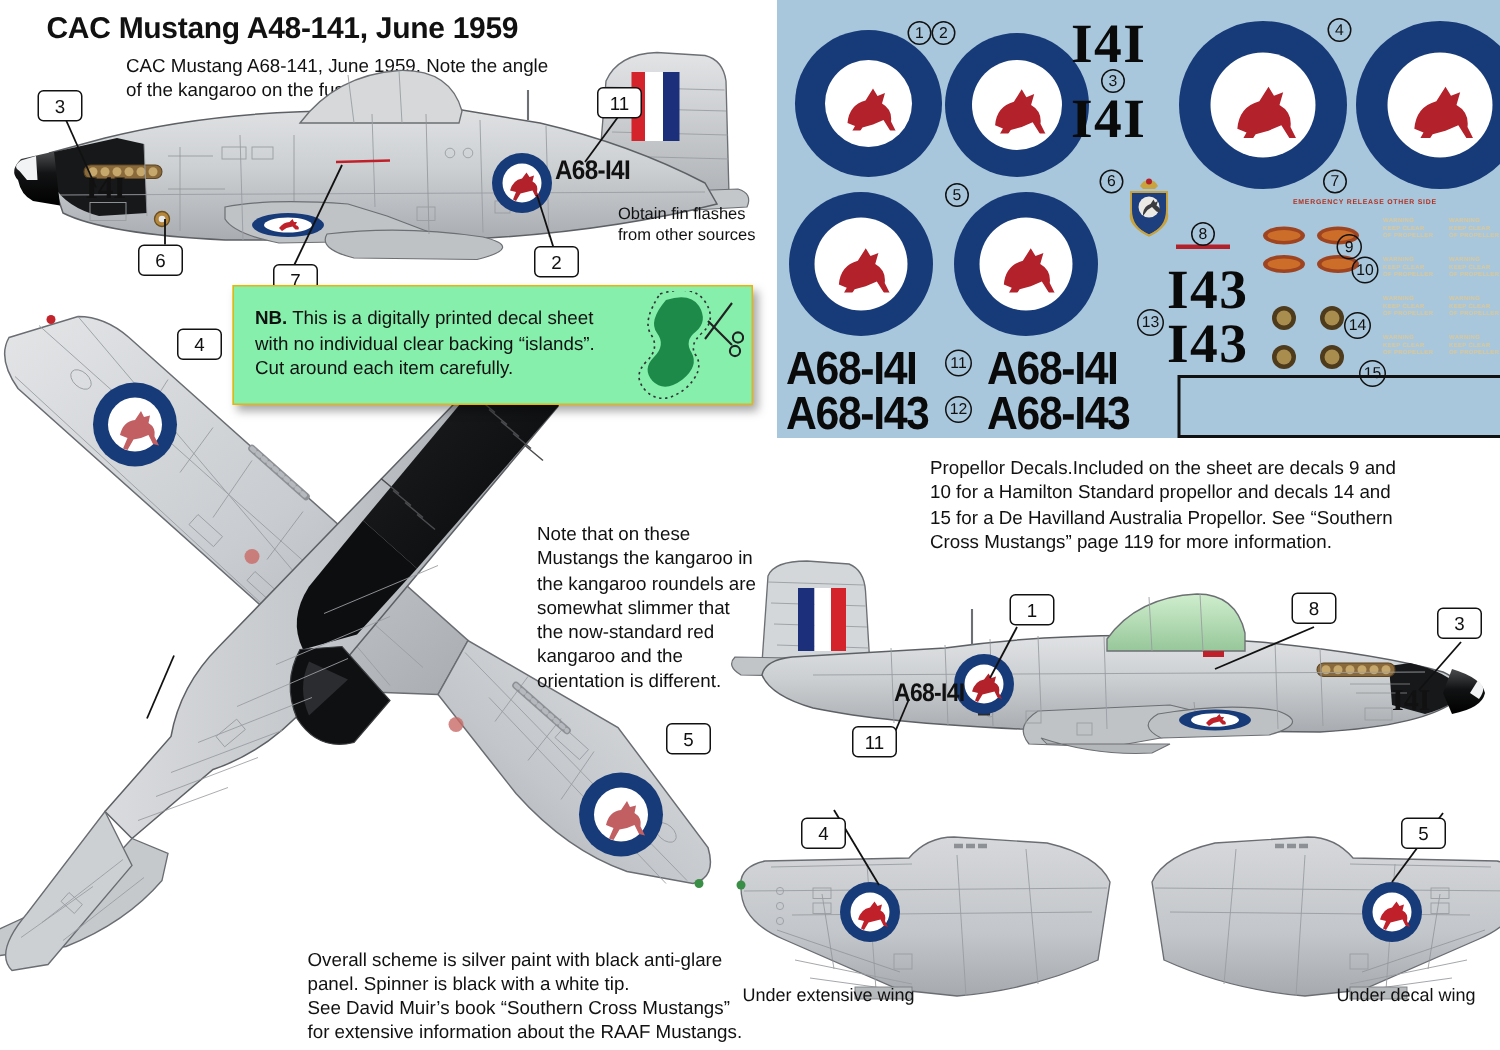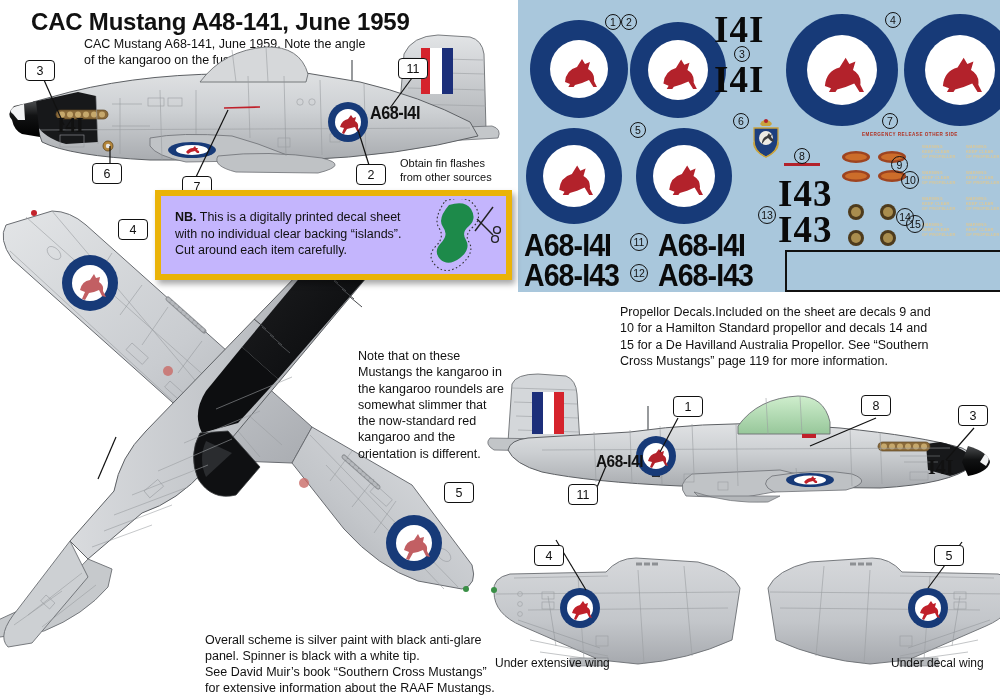--- a/index.html
+++ b/index.html
@@ -1,33 +1,33 @@
 <!DOCTYPE html>
 <html><head>
 <meta charset="utf-8">
 <style>
   html,body{margin:0;padding:0;background:#fff;}
   body{width:1000px;height:700px;position:relative;overflow:hidden;
        font-family:"Liberation Sans",sans-serif;color:#111;}
   .abs{position:absolute;}
 
   
-  .title{font-size:24px;font-weight:bold;letter-spacing:-0.2px;}
+  .title{font-size:20px;font-weight:bold;letter-spacing:-0.2px;}
   .body-txt{font-size:12.5px;line-height:1.28;}
   .small-txt{font-size:11px;line-height:1.3;}
   .cap-txt{font-size:12px;}
 
   
   .callout{width:28px;height:19px;border:1.3px solid #111;border-radius:4px;
            background:#fff;display:flex;align-items:center;justify-content:center;
            font-size:12.5px;font-family:"Liberation Sans",sans-serif;color:#111;z-index:8;}
   .leader{stroke:#111;stroke-width:1.2;fill:none;}
 
   
-  .nb-box{background:#c4b5fd;border:6px solid #eab308;
+  .nb-box{background:#86efac;border:1px solid #eab308;
           box-shadow:3px 4px 6px rgba(0,0,0,.35);z-index:20;}
   .nb-box b{font-weight:bold;}
 
   
   .sheet{background:#a9c7dc;}
   .roundel{border-radius:50%;background:#173a78;display:flex;align-items:center;justify-content:center;}
   .roundel .inner{border-radius:50%;background:#fff;display:flex;align-items:center;justify-content:center;overflow:hidden;}
   .num-circ{border:1.4px solid #111;border-radius:50%;background:transparent;
             display:flex;align-items:center;justify-content:center;font-size:10.5px;color:#111;}
   .serial{font-family:"Liberation Sans",sans-serif;font-weight:bold;
@@ -142,21 +142,21 @@
   <path class="leader" d="M196,177 L228,110"></path>
   <path class="leader" d="M369,165 L358,130"></path>
   <path class="leader" d="M412,78 L390,108"></path>
 </svg>
 <div class="abs callout" style="left:25px;top:60px;">3</div>
 <div class="abs callout" style="left:92px;top:163px;">6</div>
 <div class="abs callout" style="left:182px;top:176px;">7</div>
 <div class="abs callout" style="left:356px;top:164px;">2</div>
 <div class="abs callout" style="left:398px;top:58px;">11</div>
 
-<div class="abs small-txt" style="left:400px;top:136px;width:96px;white-space:pre-line;margin-top:20px;">Obtain fin flashes
+<div class="abs small-txt" style="left:412px;top:136px;width:96px;white-space:pre-line;">Obtain fin flashes
 from other sources</div>
 
 <div class="abs nb-box" style="left:155px;top:190px;width:345px;height:78px;">
   <div class="abs body-txt" style="left:14px;top:13px;width:230px;font-size:12.5px;line-height:1.32;">
     <b>NB.</b><span> This is a digitally printed decal sheet with no individual clear backing “islands”. Cut around each item carefully.</span>
   </div>
   <svg class="abs" width="96" height="74" viewBox="0 0 96 74" style="left:244px;top:3px;">
     <path d="M44,6 q16,-5 22,4 q6,10 -2,17 q-8,6 -3,14 q5,9 -6,18 q-12,9 -20,1 q-7,-8 1,-16 q8,-8 2,-16 q-6,-8 6,-22 z" fill="#1d8a4a"></path>
     <path d="M40,2 q22,-7 30,5 q8,12 -2,21 q-9,8 -4,15 q6,10 -7,22 q-15,12 -26,2 q-10,-10 0,-20 q9,-9 3,-18 q-6,-9 6,-27 z" fill="none" stroke="#333" stroke-width="1.1" stroke-dasharray="1.6 2.4"></path>
     <g stroke="#222" stroke-width="1.4" fill="none">
@@ -408,21 +408,21 @@
   <div class="abs num-circ" style="left:215px;top:113px;width:14px;height:14px;">6</div>
   <div class="abs num-circ" style="left:364px;top:113px;width:14px;height:14px;">7</div>
   <div class="abs num-circ" style="left:276px;top:148px;width:14px;height:14px;">8</div>
 
   <div class="abs num-circ" style="left:373px;top:156px;width:15px;height:15px;">9</div>
   <div class="abs num-circ" style="left:383px;top:171px;width:16px;height:16px;">10</div>
   <div class="abs num-circ" style="left:112px;top:233px;width:16px;height:16px;">11</div>
   <div class="abs num-circ" style="left:112px;top:264px;width:16px;height:16px;">12</div>
   <div class="abs num-circ" style="left:240px;top:206px;width:16px;height:16px;">13</div>
   <div class="abs num-circ" style="left:378px;top:208px;width:16px;height:16px;">14</div>
-  <div class="abs num-circ" style="left:388px;top:215px;width:16px;height:16px;">15</div>
+  <div class="abs num-circ" style="left:388px;top:240px;width:16px;height:16px;">15</div>
 </div>
 
 <div class="abs body-txt" style="left:620px;top:304px;width:312px;line-height:1.3;">Propellor Decals.Included on the sheet are decals 9 and 10 for a Hamilton Standard propellor and decals 14 and 15 for a De Havilland Australia Propellor. See “Southern Cross Mustangs” page 119 for more information.</div>
 
 <svg class="abs" width="520" height="150" viewBox="0 0 520 150" style="left:480px;top:370px;">
   <defs>
     <linearGradient id="fus2" x1="0" y1="0" x2="0" y2="1">
       <stop offset="0%" stop-color="#e0e2e4"></stop>
         <stop offset="45%" stop-color="#cccfd2"></stop>
       <stop offset="100%" stop-color="#a8abaf"></stop>

